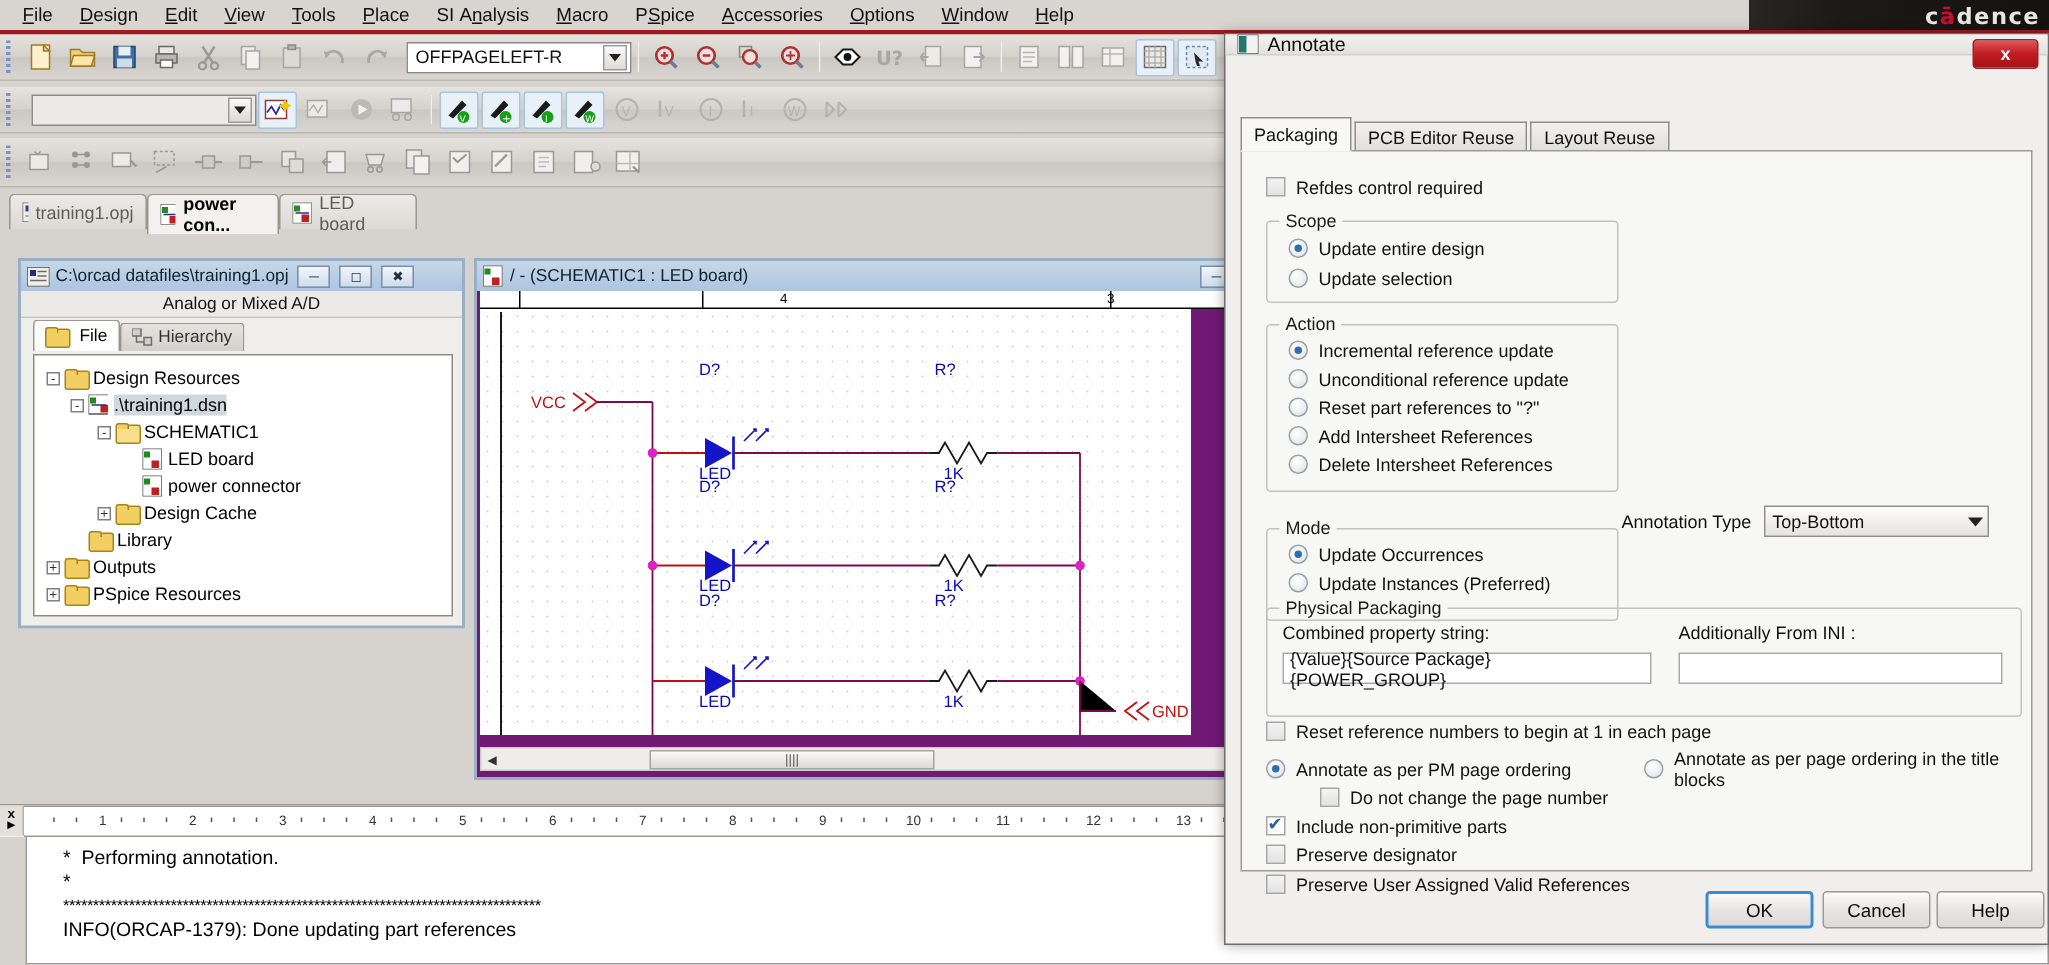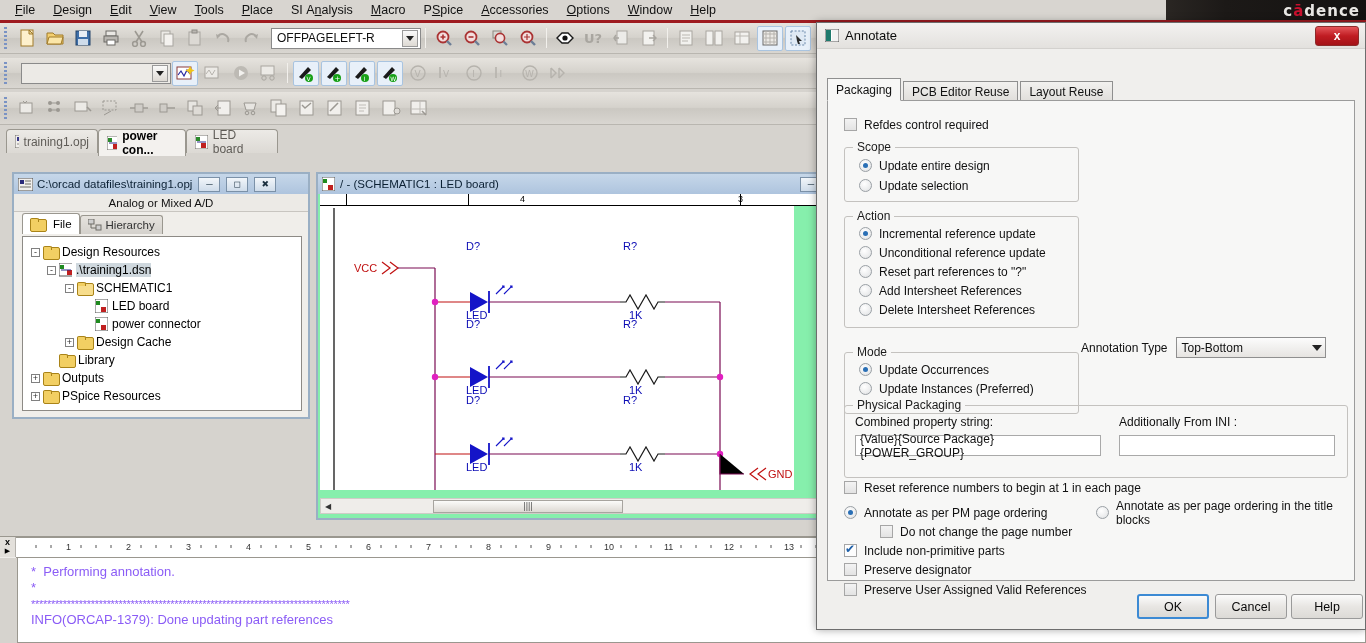--- a/index.html
+++ b/index.html
@@ -92,21 +92,21 @@
   .folder:before{ content:""; position:absolute; left:0; top:1px; width:15px; height:11px;
      background:#f2cf63; border:1px solid #a98318; border-radius:1px 2px 2px 2px; }
   .folder:after{ content:""; position:absolute; left:0; top:0px; width:7px; height:3px;
      background:#f2cf63; border:1px solid #a98318; border-bottom:none; border-radius:2px 2px 0 0; }
   .folder.open:before{ background:#f7dd8c; }
   .dsnico,.pgico{ width:13px; height:14px; margin-right:4px; flex:none; }
   .sel-txt{ background:#cfd8de; }
 
   
   #scwin{ position:absolute; left:316px; top:172px; width:539px; height:348px;
-     background:#86efac; border:2px solid #9aafc4; overflow:hidden; }
+     background:#701a75; border:2px solid #9aafc4; overflow:hidden; }
   #sctitle{ height:20px; background:linear-gradient(to bottom,#c6d7e9,#aec4de);
      display:flex; align-items:center; padding:0 2px 0 4px; gap:5px; }
   #sctitle .ttxt{ font-size:11.5px; color:#0b2033; }
   #scruler{ position:absolute; left:2px; top:20px; right:2px; height:12px;
      background:#fff; border-bottom:1px solid #000; }
   .rulnum{ position:absolute; top:0px; font-size:9px; color:#000; }
   .rultick{ position:absolute; top:0; width:1px; height:12px; background:#000; }
   #sccanvas{ position:absolute; left:2px; top:32px; width:474px; bottom:28px;
      background:#fff; overflow:hidden;
      background-image:radial-gradient(circle, #c9c6e0 0.6px, transparent 0.7px);
@@ -124,30 +124,30 @@
      justify-content:center; font-size:8px; color:#333; }
 
   
   #loghdr{ position:absolute; left:0; top:536px; width:1366px; height:22px;
      background:#efedea; border-top:1px solid #9a978f; display:flex; }
   #logclose{ width:16px; height:20px; display:flex; flex-direction:column;
      align-items:center; background:#e3e0db; border-right:1px solid #b5b2ad; }
   #logruler{ flex:1; background:#fff; position:relative; border:1px solid #9a978f;
      border-left:none; }
   #logbody{ position:absolute; left:17px; top:558px; width:1349px; height:85px;
-     background:#fff; border:1px solid #9a978f; border-top:none; padding:6px 13px;
-     font-size:13px; color:#8b5cf6; line-height:16px; overflow:hidden; }
+     background:#fff; border:1px solid #9a978f; border-top:none; padding:6px 24px;
+     font-size:13px; color:#000000; line-height:16px; overflow:hidden; }
   #logbody .ln{ white-space:pre; }
   #logstars{ letter-spacing:-0.3px; font-size:11px; }
 
   
   #dlg{ position:absolute; left:816px; top:22px; width:550px; height:608px;
      background:#f0efed; border:1px solid #6d6d6d;
      box-shadow:0 0 8px rgba(0,0,0,.35); }
-  #dlgtitle{ height:26px; background:linear-gradient(to bottom,#f3f2f0,#e3e1de);
+  #dlgtitle{ height:14px; background:linear-gradient(to bottom,#f3f2f0,#e3e1de);
      display:flex; align-items:center; padding-left:8px; border-bottom:1px solid #d3d1ce; }
   #dlgtitle .ico{ width:14px; height:13px; margin-right:6px; }
   #dlgtitle .t{ font-size:13px; color:#0b0b0b; }
   #dlgclose{ position:absolute; right:6px; top:3px; width:44px; height:20px;
      border:1px solid #8d2b2b; border-radius:3px;
      background:linear-gradient(to bottom,#e4565a,#c01c22 50%,#a41217);
      color:#fff; font-size:12px; font-weight:bold;
      display:flex; align-items:center; justify-content:center; }
   #dlgtabs{ position:absolute; left:10px; top:55px; display:flex; align-items:flex-end; }
   .dtb{ height:20px; border:1px solid #8f8f8f; border-bottom:none; padding:0 8px;

